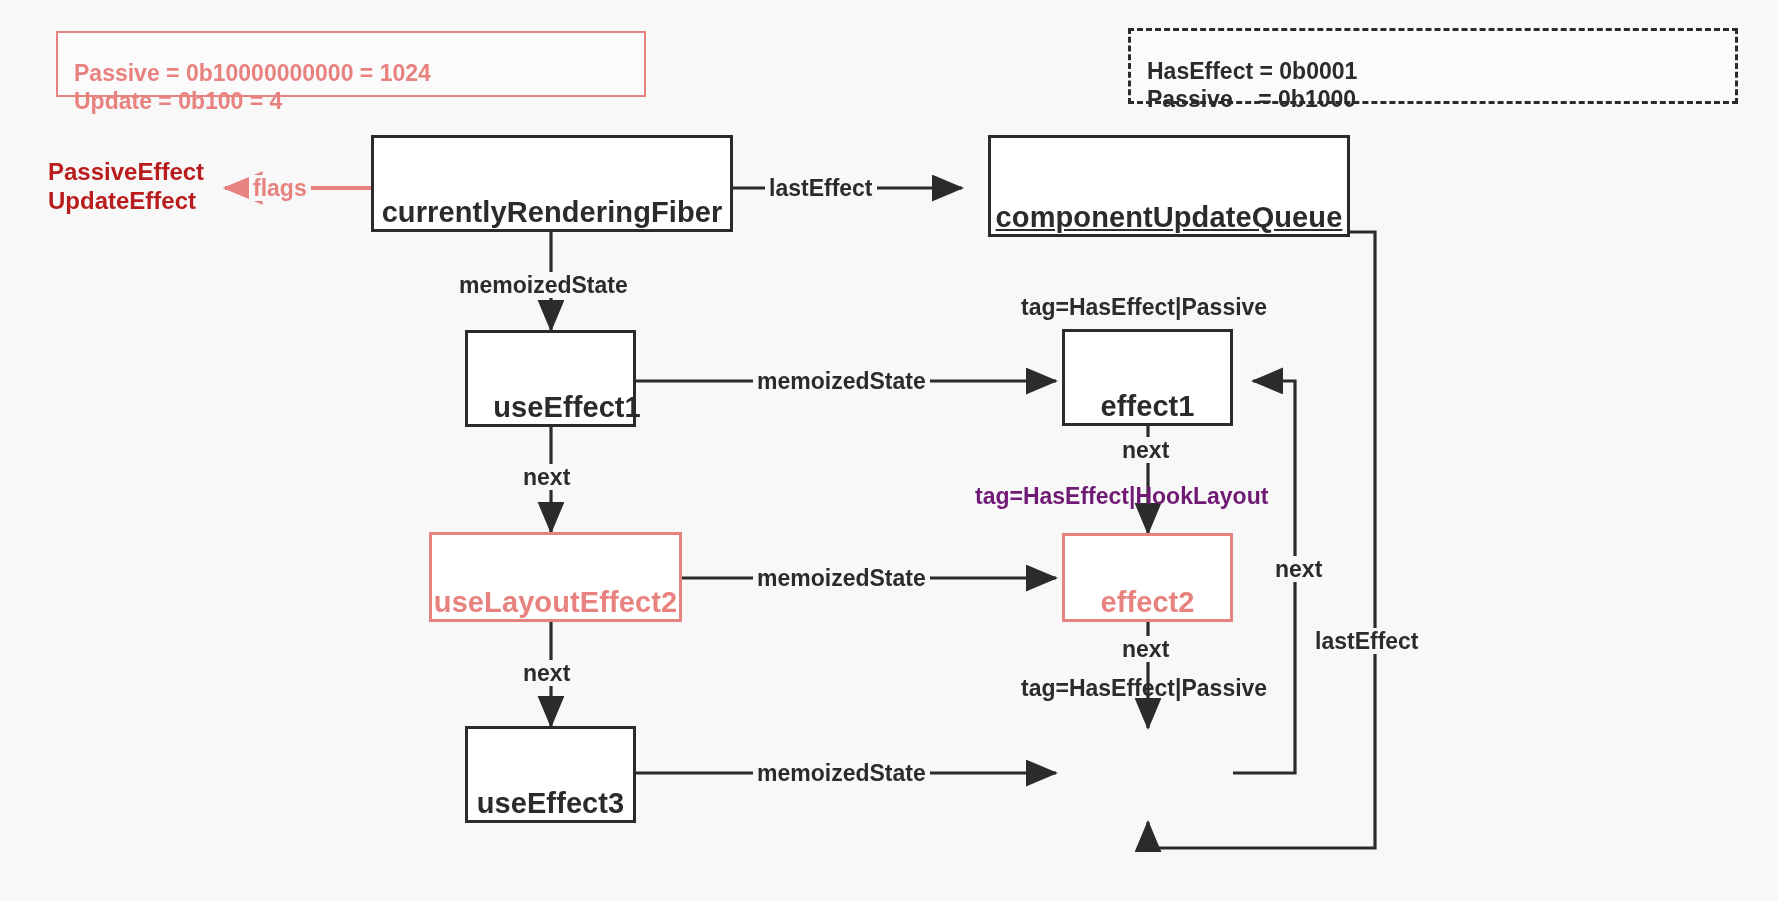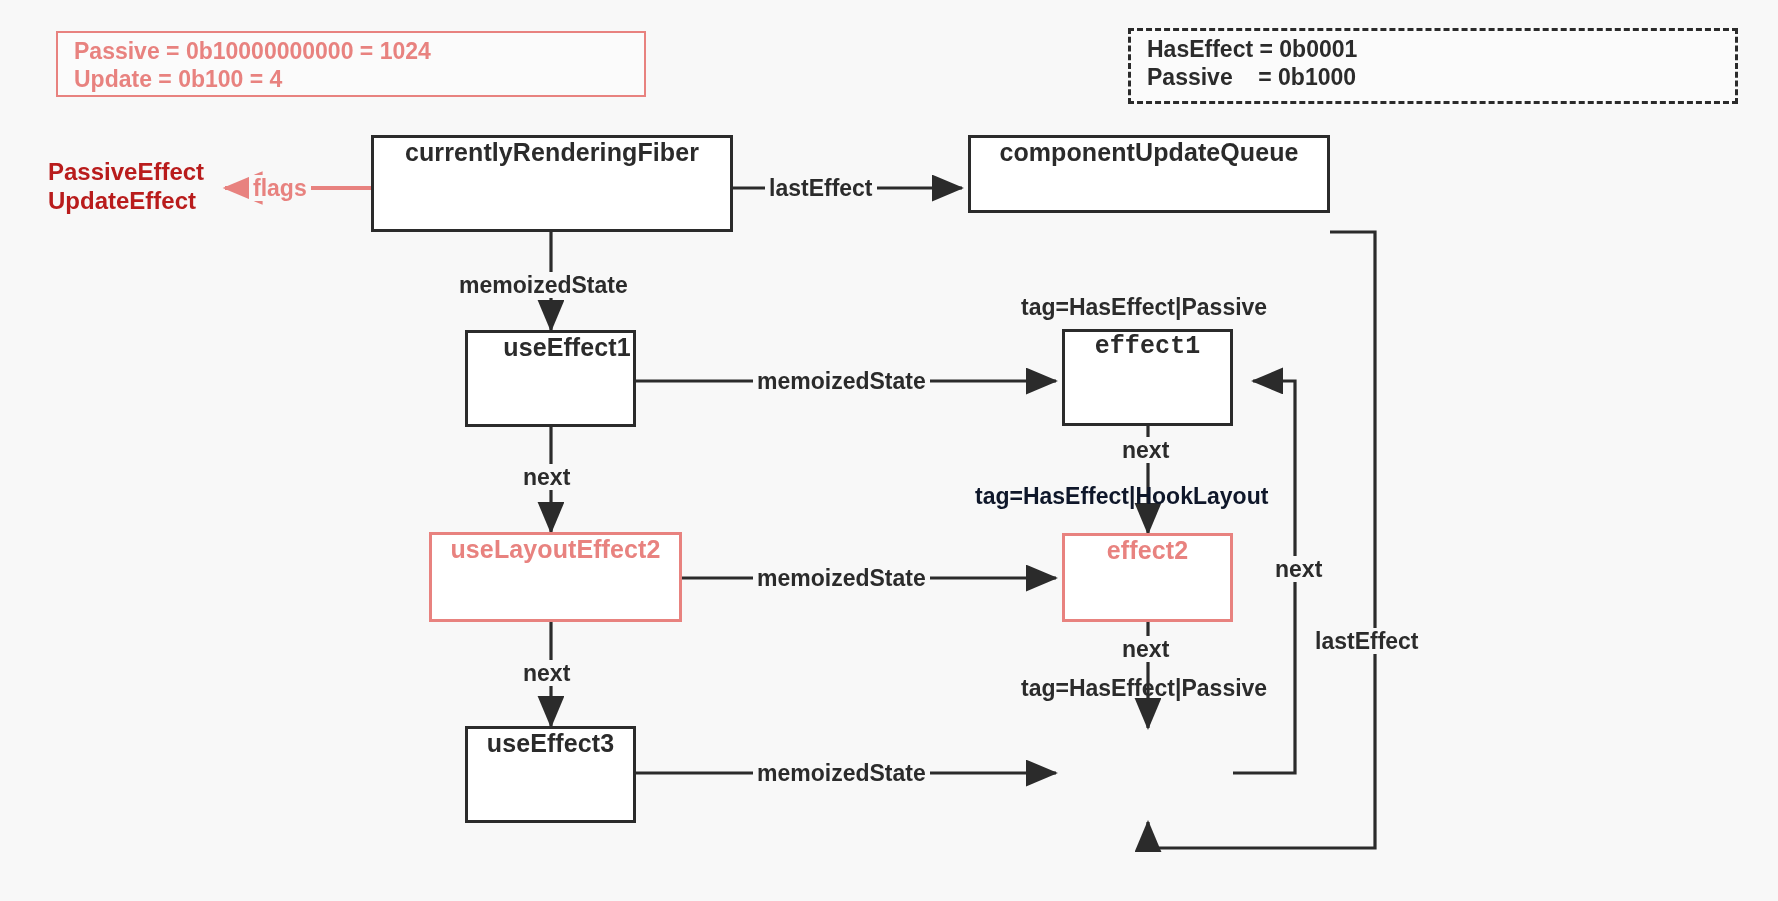--- a/index.html
+++ b/index.html
@@ -10,50 +10,50 @@
     font-family: "Liberation Sans", sans-serif;
     overflow: hidden;
     position: relative;
   }
   #stage { position:absolute; left:0; top:0; width:1778px; height:901px; }
 
   .node {
     position:absolute;
     background:#ffffff;
     border:3px solid #2b2b2b;
-    display:flex; align-items:flex-start; justify-content:center;
+    display:flex; align-items:flex-end; justify-content:center;
     font-weight:700; color:#2b2b2b;
-    font-size:25px;
+    font-size:29px;
     letter-spacing:.1px;
   }
   .node.red { border-color:#e8827f; color:#e8827f; }
 
   .legend {
     position:absolute;
     background:#fbfbfb;
-    padding:4px 14px 12px 16px;
+    padding:26px 14px 12px 16px;
     font-weight:700;
     font-size:23px;
     line-height:28px;
     white-space:pre;
   }
   .legend.solid-red { border:2px solid #e8827f; color:#e8827f; }
   .legend.dashed { border:3px dashed #2b2b2b; color:#2b2b2b; }
 
   .lbl {
     position:absolute;
     background:#f8f8f8;
     font-weight:700;
     font-size:23px;
     color:#2b2b2b;
     white-space:nowrap;
     padding:0 4px;
     line-height:26px;
   }
-  .lbl.red { color:#0f172a; }
+  .lbl.red { color:#701a75; }
   .lbl.plain { background:transparent; }
 
   .flagtext {
     position:absolute;
     color:#b91c1c;
     font-weight:700;
     font-size:24px;
     line-height:29px;
     white-space:pre;
     text-align:left;
@@ -113,37 +113,37 @@
     <g stroke="#e8827f" stroke-width="4" fill="none">
 
       <line x1="371" y1="188" x2="225" y2="188" marker-end="url(#arrow-red)"></line>
     </g>
   </svg>
 
   <div class="node" style="left:371px; top:135px; width:362px; height:97px;">
     <span>currentlyRenderingFiber</span>
   </div>
 
-  <div class="node" style="left:968px; top:135px; width:362px; height:78px;">
+  <div class="node" style="left:988px; top:135px; width:362px; height:102px;text-decoration:underline;">
     <span>componentUpdateQueue</span>
   </div>
 
   <div class="node" style="left:465px; top:330px; width:171px; height:97px;padding-left:33px;">
     <span>useEffect1</span>
   </div>
 
   <div class="node red" style="left:429px; top:532px; width:253px; height:90px;">
     <span>useLayoutEffect2</span>
   </div>
 
   <div class="node" style="left:465px; top:726px; width:171px; height:97px;">
     <span>useEffect3</span>
   </div>
 
-  <div class="node" style="left:1062px; top:329px; width:171px; height:97px;font-family:Liberation Mono, monospace;">
+  <div class="node" style="left:1062px; top:329px; width:171px; height:97px;">
     <span>effect1</span>
   </div>
 
   <div class="node red" style="left:1062px; top:533px; width:171px; height:89px;">
     <span>effect2</span>
   </div>
 
 
   <div class="lbl" style="left:249px; top:175px; color:#e8827f; background:#f8f8f8;">flags</div>
 

